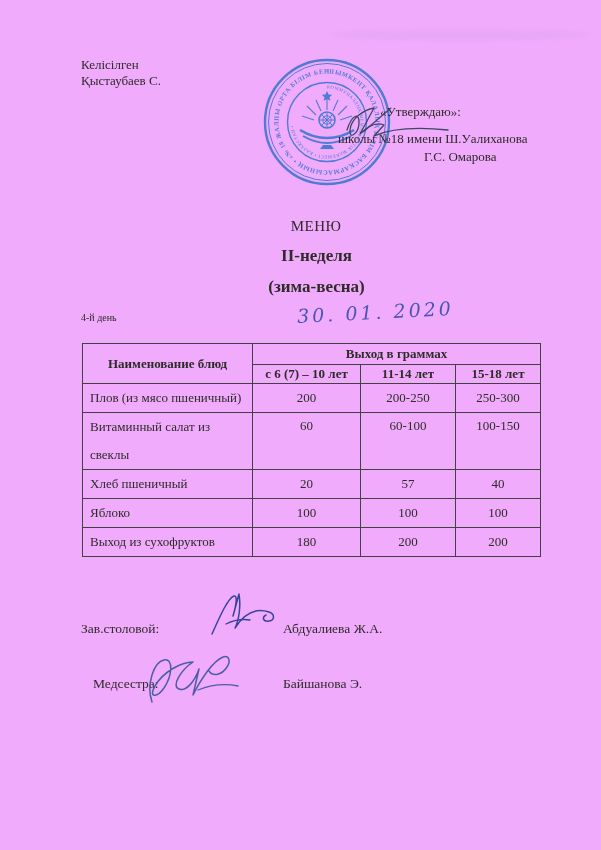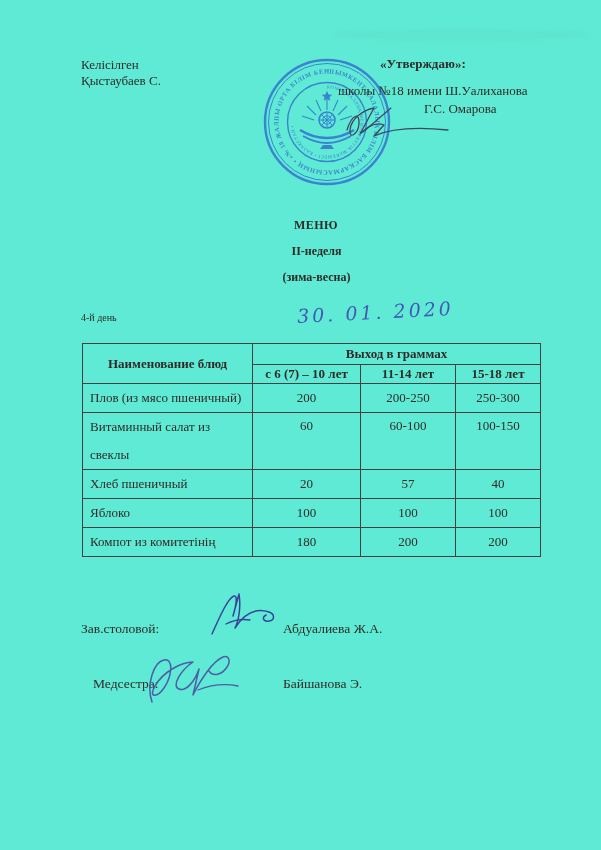--- a/index.html
+++ b/index.html
@@ -1,47 +1,47 @@
 <!DOCTYPE html>
 <html><head>
 <meta charset="utf-8">
 <style>
   html,body{margin:0;padding:0;background:#e9e9e9;}
   .page{
     position:relative;
     width:601px;height:850px;
     margin:0 auto;
-    background:#5eead4;
+    background:#f0abfc;
     font-family:"Liberation Serif","DejaVu Serif",serif;
     color:#2f2b28;
     overflow:hidden;
   }
   .scan-smudge{
     position:absolute;left:330px;top:30px;width:260px;height:10px;
     background:rgba(120,120,120,0.05);border-radius:50%;filter:blur(2px);
   }
   .abs{position:absolute;}
   .t13{font-size:13px;line-height:1.25;}
-  .bold{font-weight:bold;}
+  .bold{font-weight:normal;margin-top:48px;}
   
   .approve-left{left:81px;top:57px;width:230px;}
   .approve-left .l2{margin-top:18px;padding-left:11px;}
   .approve-right{left:338px;top:56px;width:250px;}
   .approve-right .r1{padding-left:42px;}
   .approve-right .r2{padding-left:19px;margin-top:4px;}
   .approve-right .r3{margin-top:11px;}
   .approve-right .r4{padding-left:86px;margin-top:1px;}
   
   .stamp{left:261px;top:56px;width:132px;height:132px;opacity:0.86;}
   
   .dir-sign{left:333px;top:98px;width:160px;height:50px;}
   
   .title-block{left:0;top:218px;width:601px;text-align:center;}
-  .title-main{font-size:12px;font-weight:bold;letter-spacing:0.5px;padding-left:31px;}
-  .title-sub{font-size:12px;font-weight:bold;margin-top:11px;padding-left:32px;}
+  .title-main{font-size:15px;font-weight:normal;letter-spacing:0.5px;padding-left:31px;}
+  .title-sub{font-size:17px;font-weight:bold;margin-top:11px;padding-left:32px;}
   
   .day-label{left:81px;top:312px;font-size:10px;}
   .hand-date{
     left:297px;top:301px;
     font-size:19px;font-style:italic;
     font-family:"DejaVu Serif",serif;
     color:#4656b4;letter-spacing:3px;
     transform:rotate(-3deg);
   }
   
@@ -171,21 +171,21 @@
       <td class="val">57</td>
       <td class="val">40</td>
     </tr>
     <tr style="height:26px;">
       <td class="name">Яблоко</td>
       <td class="val">100</td>
       <td class="val">100</td>
       <td class="val">100</td>
     </tr>
     <tr style="height:24px;">
-      <td class="name">Компот из комитетінің</td>
+      <td class="name">Выход из сухофруктов</td>
       <td class="val">180</td>
       <td class="val">200</td>
       <td class="val">200</td>
     </tr>
   </tbody>
     </table>
 
   <div class="abs sig-row-label lbl-zav">Зав.столовой:</div>
   <div class="abs sig-row-label name-zav">Абдуалиева Ж.А.</div>
   <svg class="abs sign1" viewBox="0 0 90 56">

